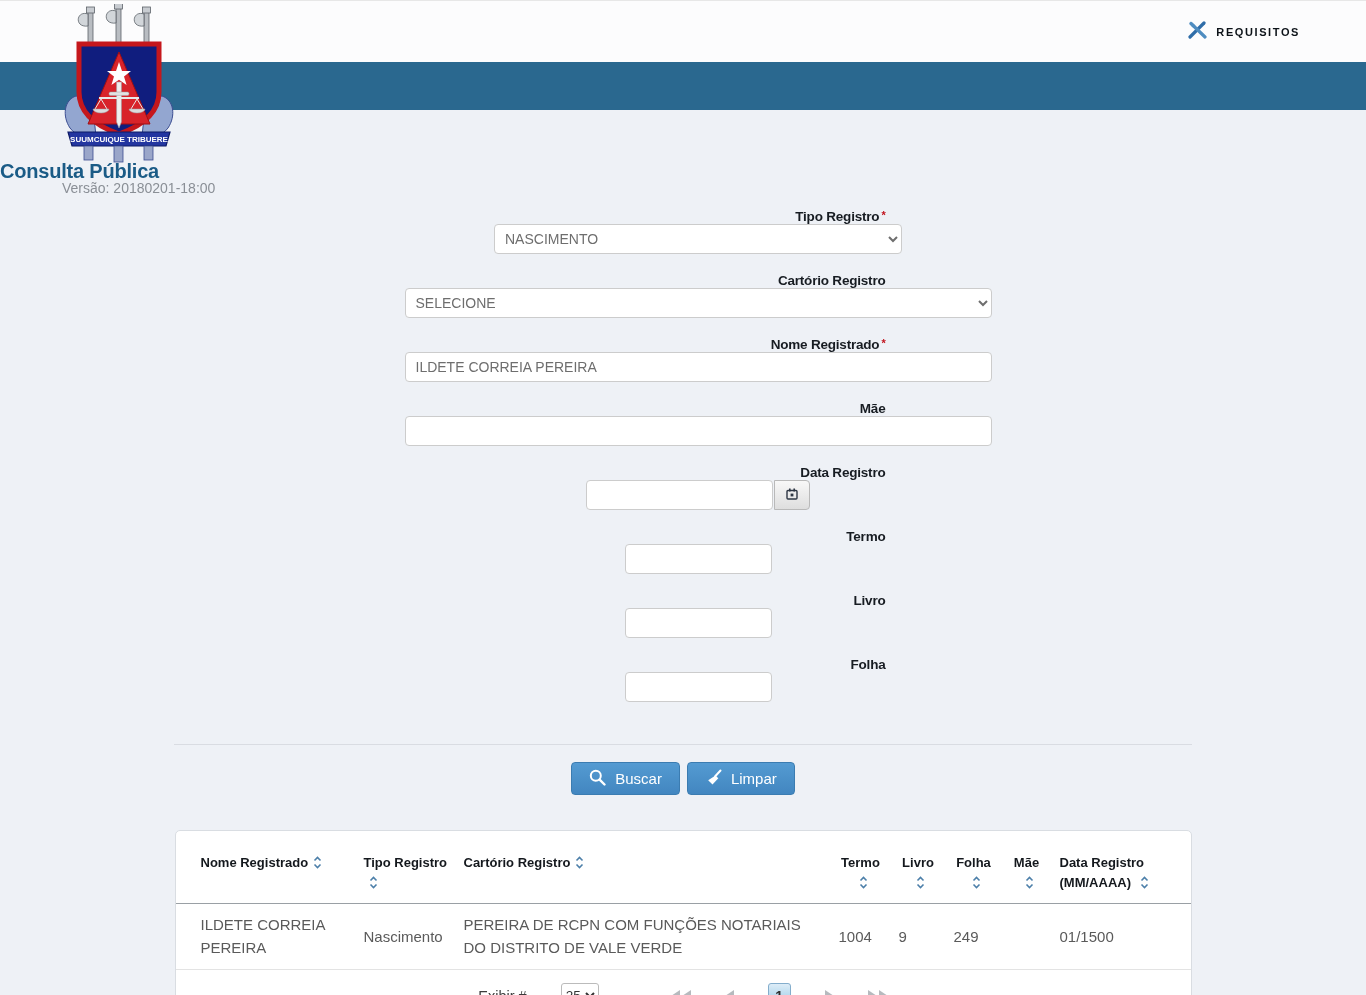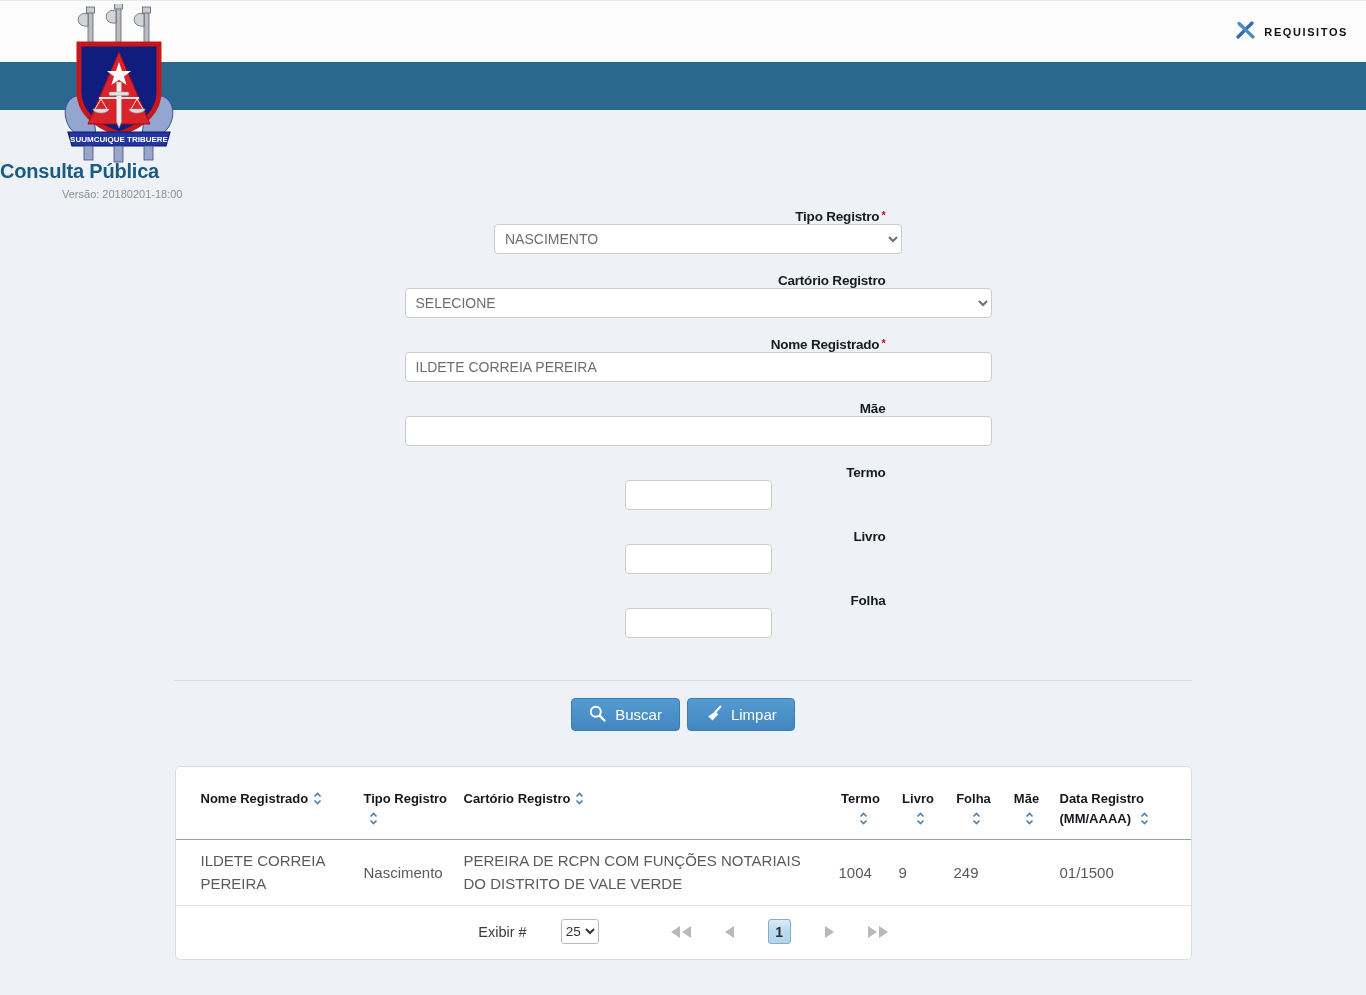--- a/index.html
+++ b/index.html
@@ -8,29 +8,29 @@
   .page { position:relative; width:1366px; height:995px; background:#eef1f6; overflow:hidden; margin:0 auto; }
 
   
   .top-strip { position:relative; height:33px; background:#fff; }
   .top-rule  { position:absolute; left:0; right:0; top:15px; height:4px; background:#1a5b86; }
   .top-title { position:absolute; right:86px; top:3px; background:#fff; padding:0 13px;
                font-size:20px; font-weight:bold; color:#1a5b86; letter-spacing:-0.2px; line-height:27px; white-space:nowrap; }
 
   
   .req-row { height:62px; background:#fcfcfd; border-top:1px solid #e7e7e7;
-             display:flex; align-items:center; justify-content:flex-end; padding-right:18px; }
+             display:flex; align-items:center; justify-content:flex-end; padding-right:66px; }
   .req-link { display:flex; align-items:center; gap:9px; cursor:pointer; text-decoration:none; }
   .req-label { font-size:11px; font-weight:bold; letter-spacing:1.6px; color:#0d1319; }
 
   .band { height:48px; background:#2a688f; }
 
   
   .logo-wrap { position:absolute; left:62px; top:4px; width:114px; z-index:5; }
-  .version { margin-top:18px; font-size:11px; color:#8a8f96; white-space:nowrap; }
+  .version { margin-top:10px; font-size:14px; color:#8a8f96; white-space:nowrap; }
 
   
   .main-title { padding-top:50px; text-align:left; font-size:20px; font-weight:bold; color:#1a5b86; letter-spacing:-0.2px; }
   .form { margin-top:26px; }
   .frow { display:flex; align-items:center; margin-bottom:19px;flex-direction:column; }
   .flabel { width:405px; text-align:right; font-size:13.5px; font-weight:bold; color:#171c22; flex-shrink:0; letter-spacing:-0.2px; }
   .req-mark { color:#c1121c; font-size:11px; vertical-align:top; margin-left:2px; }
   .fcontrol { margin-left:30px; display:flex; align-items:center; }
   input.txt, select.sel { height:30px; border:1px solid #ccc; border-radius:4px; background:#fff;
          color:#6e6e6e; font-size:14px; padding:0 10px; font-family:inherit; }
@@ -165,20 +165,36 @@
       </div>
     </div>
 
     <div class="frow">
       <div class="flabel">Mãe</div>
       <div class="fcontrol">
         <input class="txt w495" type="text" value="" style="">
       </div>
     </div>
 
+    <div class="frow">
+      <div class="flabel">Data Registro</div>
+      <div class="fcontrol">
+        <input class="txt w187" type="text" value="" style="">
+        <button class="date-btn">
+          <span>
+            <svg width="12" height="12" viewBox="0 0 12 12">
+              <rect x="1" y="2.5" width="10" height="8.5" rx="1" fill="none" stroke="#2e3744" stroke-width="1.4"></rect>
+              <rect x="3" y="0.5" width="1.6" height="3" fill="#2e3744"></rect>
+              <rect x="7.4" y="0.5" width="1.6" height="3" fill="#2e3744"></rect>
+              <rect x="4.6" y="5.6" width="2.8" height="2.8" fill="#2e3744"></rect>
+            </svg>
+          </span>
+        </button>
+      </div>
+    </div>
 
     <div class="frow">
       <div class="flabel">Termo</div>
       <div class="fcontrol">
         <input class="txt w147" type="text" value="" style="">
       </div>
     </div>
 
     <div class="frow">
       <div class="flabel">Livro</div>

